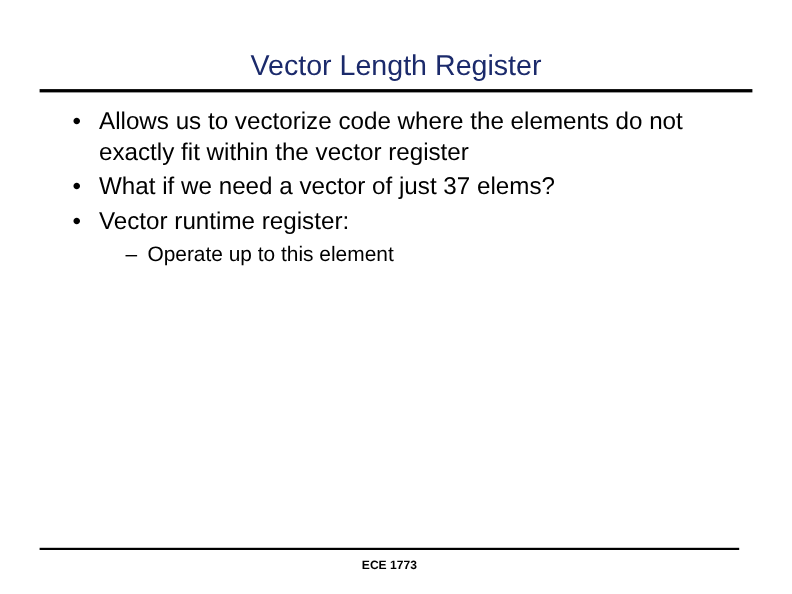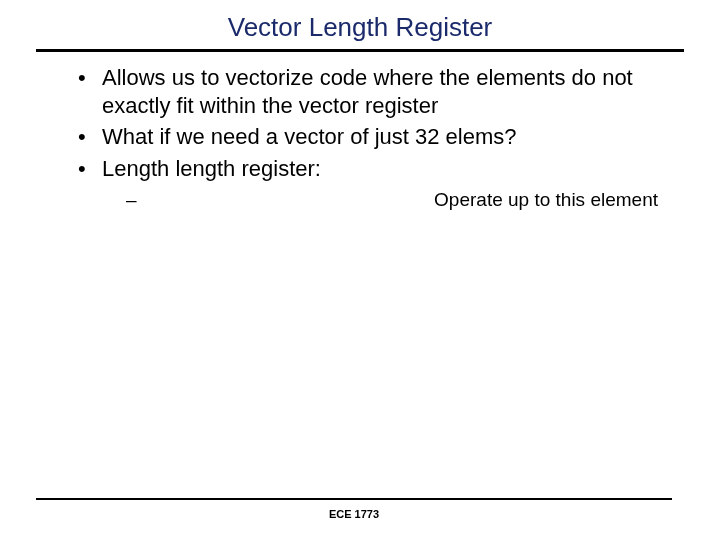--- a/index.html
+++ b/index.html
@@ -15,57 +15,56 @@
   .slide {
     width: 720px;
     height: 540px;
     position: relative;
     box-sizing: border-box;
   }
   .title {
     text-align: center;
     font-size: 26px;
     color: #1b2a6b;
-    padding-top: 12px;
+    padding-top: 44px;
     padding-bottom: 6px;
     font-weight: normal;
   }
   .hr-top {
     border: none;
     border-top: 3px solid #000000;
     margin: 0 36px 12px 36px;
   }
   .content {
     margin: 0 50px 0 60px;
     font-size: 22px;
     line-height: 1.25;
   }
   ul.top {
     list-style: none;
-    margin: 12px;
+    margin: 0;
     padding: 0;
   }
   ul.top > li {
     position: relative;
     padding-left: 30px;
     margin-bottom: 4px;
   }
   ul.top > li::before {
     content: "•";
     position: absolute;
     left: 6px;
     top: 0;
     font-size: 22px;
   }
   ul.sub {
     list-style: none;
     margin: 6px 0 10px 0;
     padding: 0 0 0 22px;
     font-size: 19px;
-    text-align: right;
   }
   ul.sub > li {
     position: relative;
     padding-left: 22px;
     margin-bottom: 2px;
   }
   ul.sub > li::before {
     content: "–";
     position: absolute;
     left: 2px;
@@ -96,23 +95,23 @@
 <body>
 
 <div class="slide">
 
   <div class="title">Vector Length Register</div>
   <hr class="hr-top">
 
   <div class="content">
     <ul class="top">
       <li><span>Allows us to vectorize code where the elements do not exactly fit within the vector register</span></li>
-      <li><span>What if we need a vector of just 32 elems?</span></li>
+      <li><span>What if we need a vector of just 37 elems?</span></li>
       <li>
-        <span>Length length register:</span>
+        <span>Vector runtime register:</span>
         <ul class="sub">
           <li><span>Operate up to this element</span></li>
         </ul>
       </li>
     </ul>
   </div>
 
   <div class="footer-wrap">
     <hr class="hr-bot">
     <div class="footer">

